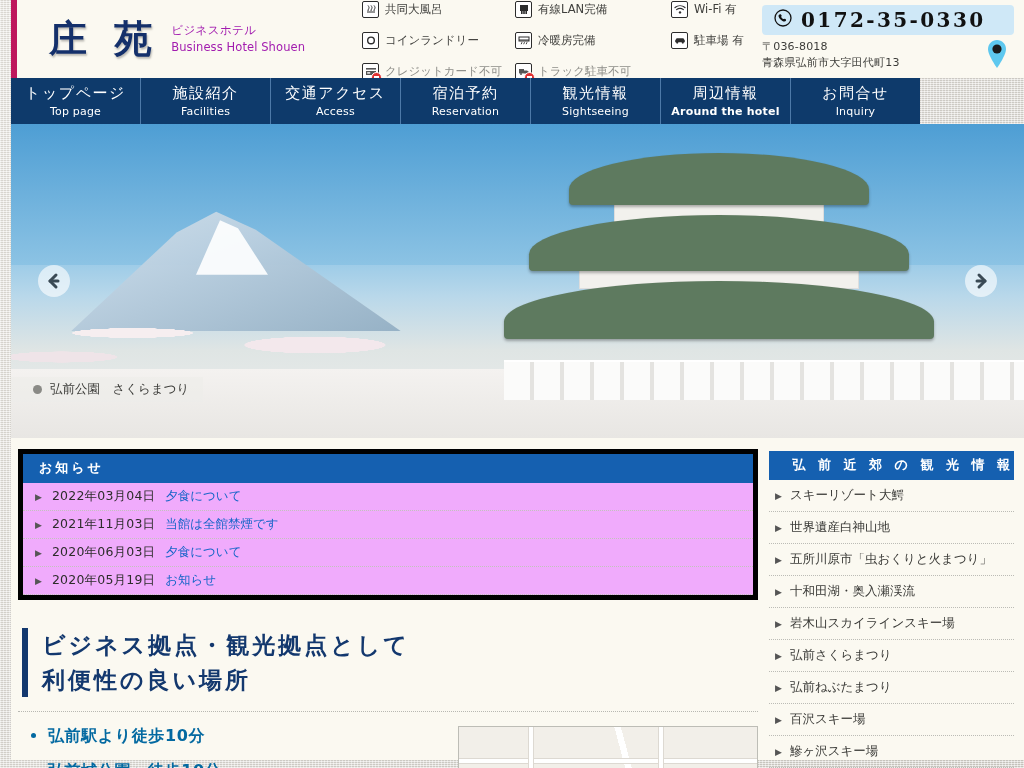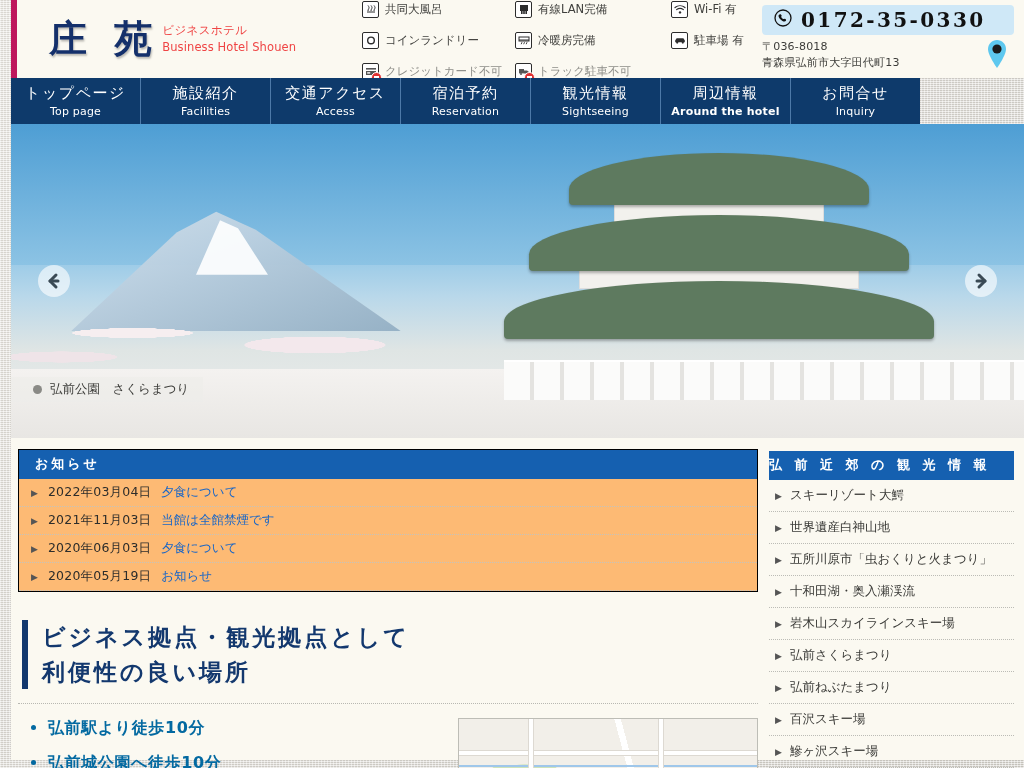--- a/index.html
+++ b/index.html
@@ -41,21 +41,21 @@
     align-items: center;
   }
 
   .logo-block { display: flex; align-items: center; padding-left: 32px; width: 345px; }
   .logo-mark {
     font-family: "DejaVu Serif", "Liberation Serif", serif;
     font-size: 38px; font-weight: 700; color: #14306b;
     letter-spacing: 7px; line-height: 1;
     text-shadow: 1px 2px 2px rgba(0,0,0,.25);
   }
-  .logo-text { margin-left: 3px; color: #ef4444; line-height: 1.45; }
+  .logo-text { margin-left: 12px; color: #a21caf; line-height: 1.45; }
   .logo-text .jp { font-size: 11.5px; letter-spacing: .4px; }
   .logo-text .en { font-size: 11.5px; letter-spacing: .1px; }
 
   
   .amenities {
     display: grid;
     grid-template-columns: 145px 148px auto;
     grid-auto-rows: 23px;
     align-content: center;
     column-gap: 0; row-gap: 2px;
@@ -200,21 +200,21 @@
   
   .cols {
     margin-left: 11px; width: 1013px;
     display: flex; height: 322px;
     background: #fbf9f1;
   }
   .main-col { width: 747px; padding: 11px 0 0 7px; }
   .side-col { width: 266px; padding: 13px 10px 0 11px; }
 
   
-  .news { border:1px solid #000000; background:#fdba74; }
+  .news { border:5px solid #000000; background:#f0abfc; }
   .news-head {
     background:#1560b0; color:#fff;
     font-size:13px; font-weight:700; letter-spacing:3px;
     padding:5px 0 6px 16px;
   }
   .news-row {
     display:flex; align-items:center; gap:10px;
     padding:5px 0 5px 12px;
     border-bottom:1px dotted #c3c3bd;
     font-size:12.5px;
@@ -252,21 +252,21 @@
       radial-gradient(ellipse at 22% 58%, #cfe3b8 0 46px, transparent 47px),
       #f2efe9;
     position:relative; overflow:hidden;
   }
   .map-road {
     position:absolute; background:#fff; box-shadow:0 0 0 1px #ddd9d2;
   }
 
   
   .side-head {
-    background:#1560b0; color:#fff; text-align:left;
+    background:#1560b0; color:#fff; text-align:right;
     font-size:13px; font-weight:700; letter-spacing:4px;
     padding:5px 0 6px;
   }
   .side-item {
     display:flex; align-items:center; gap:8px;
     padding:7px 2px 7px 6px;
     border-bottom:1px dotted #bcbcb6;
     font-size:12.5px; color:#3a3a37; cursor:pointer;
   }
 </style>

